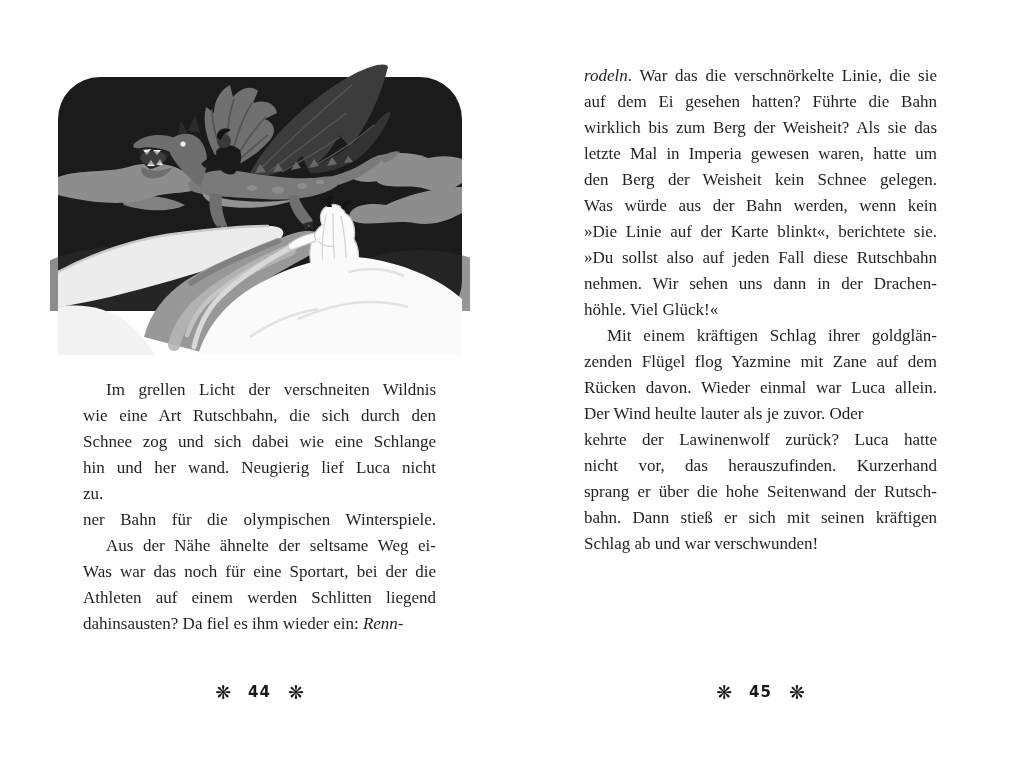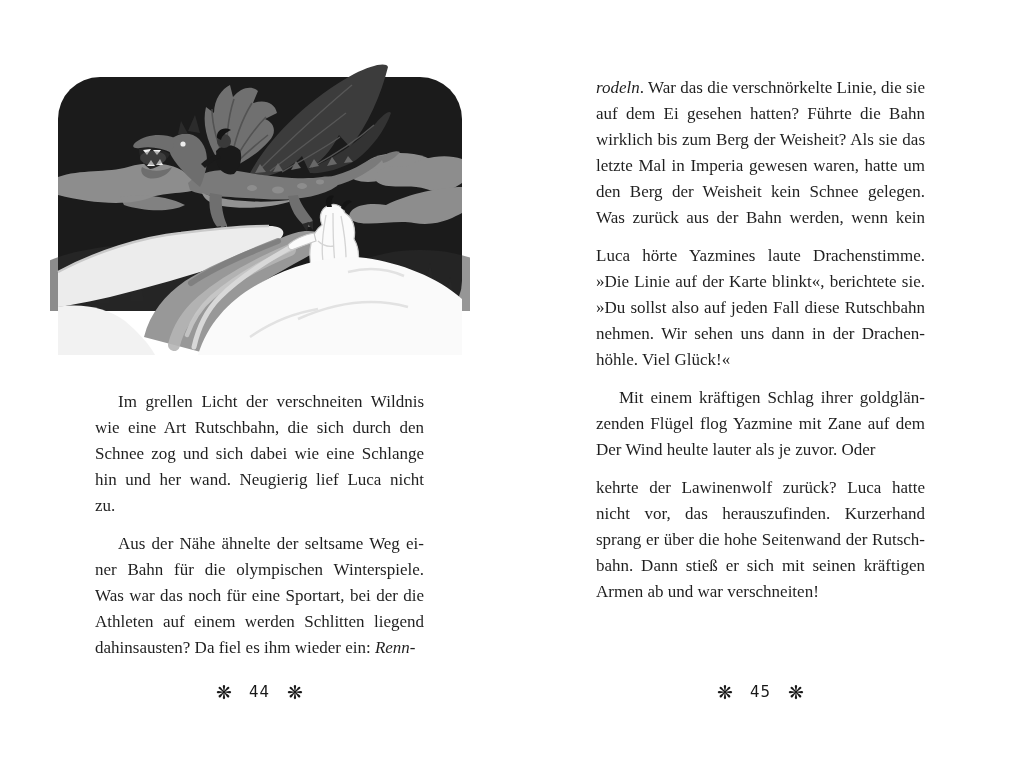--- a/index.html
+++ b/index.html
@@ -2,31 +2,31 @@
 <html><head>
 <meta charset="utf-8">
 <style>
   html,body{margin:0;padding:0;background:#ffffff;}
   .spread{position:relative;width:1020px;height:783px;background:#ffffff;overflow:hidden;
           font-family:"Liberation Serif","DejaVu Serif",serif;color:#1f1f1f;}
   .illustration{position:absolute;left:50px;top:55px;width:420px;height:300px;}
   .textblock{position:absolute;width:353px;font-size:17px;}
   .left-text{left:83px;top:377px;}
   .right-text{left:584px;top:63px;}
-  .para{margin:12px;}
+  .para{margin:0;}
   .line{height:26px;line-height:26px;text-align:justify;text-align-last:justify;white-space:nowrap;overflow:visible;}
   .line.last{text-align-last:left;}
   .line.indent{text-indent:23px;}
   .line i{font-style:italic;}
   .footer{position:absolute;top:679px;width:353px;display:flex;justify-content:center;align-items:center;gap:17px;
           font-family:"DejaVu Sans","Liberation Sans",sans-serif;color:#181818;}
   .footer-left{left:83px;}
   .footer-right{left:584px;}
   .snowflake{font-size:19px;line-height:26px;}
-  .page-number{font-size:15px;font-weight:400;letter-spacing:1px;line-height:26px;}
+  .page-number{font-size:15px;font-weight:700;letter-spacing:1px;line-height:26px;}
 </style>
 </head>
 <body>
 
 <div class="spread">
 
   <svg class="illustration" viewBox="0 0 420 300" xmlns="http://www.w3.org/2000/svg">
 
     <rect x="8" y="22" width="404" height="246" rx="42" fill="#1b1b1b"></rect>
 
@@ -167,55 +167,55 @@
 
   <div class="textblock left-text">
       <div class="para">
         <div class="line indent"><span>Im grellen Licht der verschneiten Wildnis</span></div>
         <div class="line"><span>wie eine Art Rutschbahn, die sich durch den</span></div>
         <div class="line"><span>Schnee zog und sich dabei wie eine Schlange</span></div>
         <div class="line"><span>hin und her wand. Neugierig lief Luca nicht</span></div>
         <div class="line last"><span>zu.</span></div>
       </div>
       <div class="para">
+        <div class="line"><span>ner Bahn für die olympischen Winterspiele.</span></div>
         <div class="line indent"><span>Aus der Nähe ähnelte der seltsame Weg ei-</span></div>
-        <div class="line"><span>ner Bahn für die olympischen Winterspiele.</span></div>
         <div class="line"><span>Was war das noch für eine Sportart, bei der die</span></div>
         <div class="line"><span>Athleten auf einem werden Schlitten liegend</span></div>
         <div class="line last"><span>dahinsausten? Da fiel es ihm wieder ein: </span><i>Renn-</i></div>
       </div>
     </div>
 
   <div class="textblock right-text">
       <div class="para">
         <div class="line"><i>rodeln</i><span>. War das die verschnörkelte Linie, die sie</span></div>
         <div class="line"><span>auf dem Ei gesehen hatten? Führte die Bahn</span></div>
         <div class="line"><span>wirklich bis zum Berg der Weisheit? Als sie das</span></div>
         <div class="line"><span>letzte Mal in Imperia gewesen waren, hatte um</span></div>
         <div class="line"><span>den Berg der Weisheit kein Schnee gelegen.</span></div>
-        <div class="line"><span>Was zurück aus der Bahn werden, wenn kein</span></div>
-      </div>
-      <div class="para">
-        <div class="line"><span>Luca hörte Yazmines laute Drachenstimme.</span></div>
+        <div class="line"><span>Was würde aus der Bahn werden, wenn kein</span></div>
+      </div>
+      <div class="para">
         <div class="line"><span>»Die Linie auf der Karte blinkt«, berichtete sie.</span></div>
         <div class="line"><span>»Du sollst also auf jeden Fall diese Rutschbahn</span></div>
         <div class="line"><span>nehmen. Wir sehen uns dann in der Drachen-</span></div>
         <div class="line last"><span>höhle. Viel Glück!«</span></div>
       </div>
       <div class="para">
         <div class="line indent"><span>Mit einem kräftigen Schlag ihrer goldglän-</span></div>
         <div class="line"><span>zenden Flügel flog Yazmine mit Zane auf dem</span></div>
+        <div class="line"><span>Rücken davon. Wieder einmal war Luca allein.</span></div>
         <div class="line last"><span>Der Wind heulte lauter als je zuvor. Oder</span></div>
       </div>
       <div class="para">
         <div class="line"><span>kehrte der Lawinenwolf zurück? Luca hatte</span></div>
         <div class="line"><span>nicht vor, das herauszufinden. Kurzerhand</span></div>
         <div class="line"><span>sprang er über die hohe Seitenwand der Rutsch-</span></div>
         <div class="line"><span>bahn. Dann stieß er sich mit seinen kräftigen</span></div>
-        <div class="line last"><span>Armen ab und war verschneiten!</span></div>
+        <div class="line last"><span>Schlag ab und war verschwunden!</span></div>
       </div>
     </div>
 
   <div class="footer footer-left">
     <span class="snowflake">❋</span>
     <span class="page-number">44</span>
     <span class="snowflake">❋</span>
   </div>
   <div class="footer footer-right">
     <span class="snowflake">❋</span>

